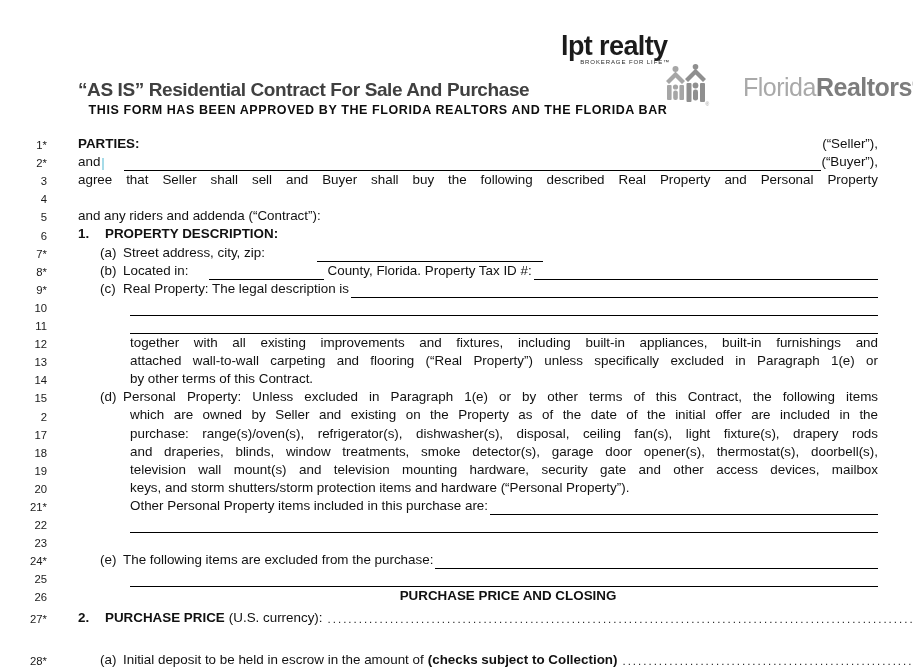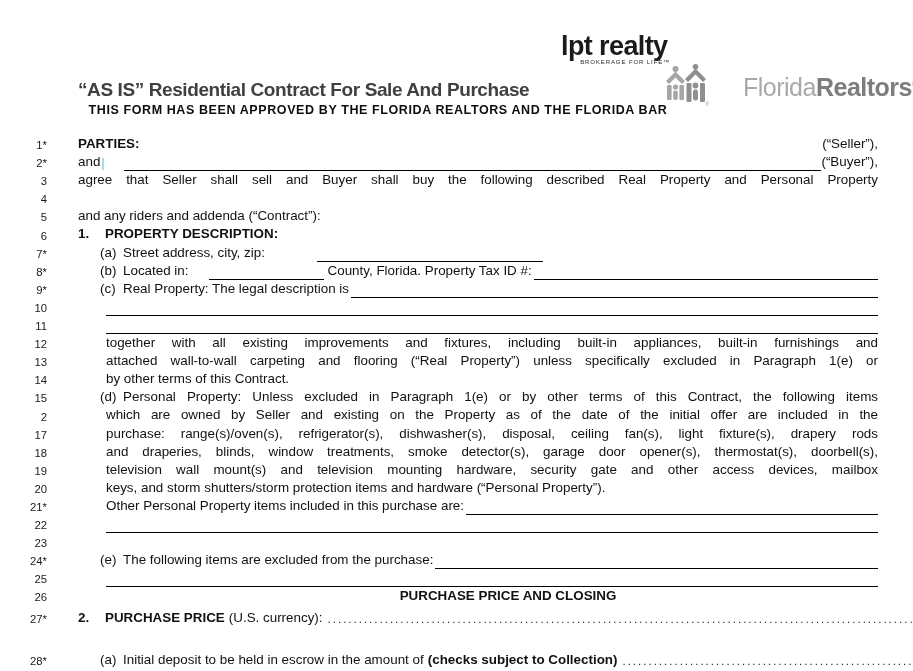--- a/index.html
+++ b/index.html
@@ -31,21 +31,21 @@
   .content { flex:1; margin-left:31px; margin-right:35px; display:flex;
              line-height:17px; white-space:nowrap; }
   .b { font-weight:bold; }
   .gap { margin-left:4px; }
   .fillspace { flex:1; }
   .blank { flex:1; border-bottom:1px solid #000; height:15px; align-self:flex-end; margin-left:2px; }
   .w226 { flex:none; width:226px; margin-left:52px; }
   .w115 { flex:none; width:115px; margin-left:20px; margin-right:4px; }
   .lab { flex:none; width:23px; margin-left:22px; }
   .item { flex:none; width:27px; font-weight:bold; }
-  .i52 { margin-left:28px; }
+  .i52 { margin-left:52px; }
   .just { display:block; flex:1; text-align:justify; text-align-last:justify; white-space:normal; overflow:hidden; }
   .center { display:block; flex:1; text-align:center; font-weight:bold; padding-left:60px; }
   .dots { flex:1; overflow:hidden; white-space:nowrap; letter-spacing:2px; font-size:11.5px;
           line-height:15px; margin:0 5px; align-self:flex-end; color:#222; }
   .dots::after { content:"......................................................................................................................................................."; }
   .caret { flex:none; width:2px; height:12px; background:#a6dbe8; align-self:flex-end; margin:0 0 1px 2px; }
   .mt3 { margin-top:3.5px; }
   .mt10 { margin-top:24px; }
 </style>
 </head>

